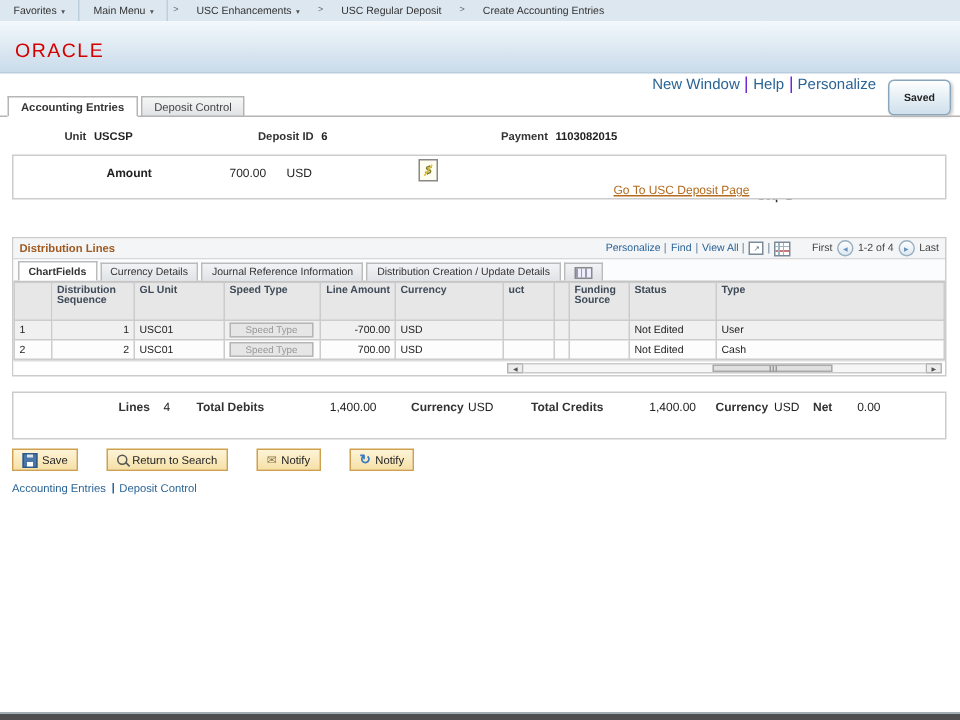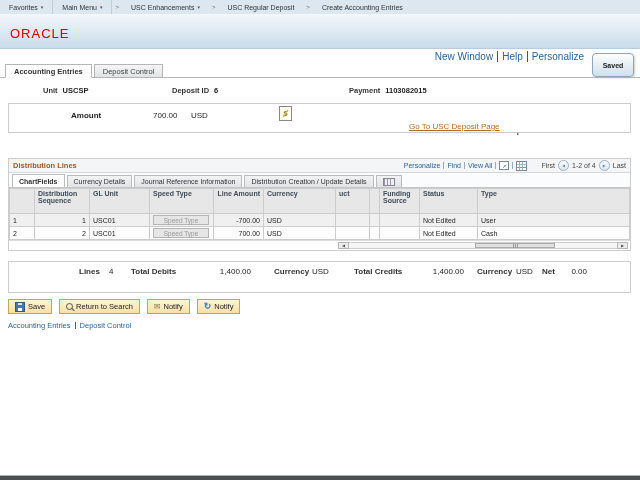--- a/index.html
+++ b/index.html
@@ -123,21 +123,21 @@
   .grip{width:1px;height:4px;background:#999;box-shadow:2px 0 #999,4px 0 #999;margin-right:4px;}
 
   
   .total-box{top:261px;height:32px;}
   .total-row{position:relative;height:18px;}
   .tspan{position:absolute;top:5px;}
   .tb{font-weight:bold;color:#333;}
   .tnum{text-align:right;}
 
   
-  .btnrow{position:absolute;top:299px;left:8px;display:flex;gap:7px;justify-content:center;}
+  .btnrow{position:absolute;top:299px;left:8px;display:flex;gap:19px;justify-content:center;}
   .psbtn{height:13px;background:linear-gradient(#fdf4d8,#f6e0a6);border:1px solid #cfa14e;display:flex;
          align-items:center;gap:3px;padding:0 6px;font-size:7.5px;color:#222;cursor:pointer;}
   .icon-save{width:8px;height:8px;background:#4a76a8;border:1px solid #2f5a86;position:relative;}
   .icon-save::before{content:"";position:absolute;left:2px;right:2px;top:0;height:2px;background:#d9e4ef;}
   .icon-save::after{content:"";position:absolute;left:2px;right:2px;bottom:0;height:3px;background:#fff;}
   .icon-notify{font-size:8px;color:#8a7a4a;line-height:8px;}
   .icon-refresh{font-size:9px;color:#3a7ac0;line-height:9px;font-weight:bold;}
   .footer-links{position:absolute;top:321px;left:8px;display:flex;align-items:center;font-size:7.5px;color:#2a6496;}
   .fl-pipe{border-left:1px solid #2a6496;height:7px;margin:0 4px;}
   .fl-item{cursor:pointer;}
@@ -189,21 +189,21 @@
     <div class="mtab inactive">Deposit Control</div>
   </div>
   <div class="tabline"></div>
 
   <div class="fld" style="left:43px;">
     <b>Unit</b><span>USCSP</span>
   </div>
   <div class="fld" style="left:172px;">
     <b>Deposit ID</b><span>6</span>
   </div>
-  <div class="fld" style="left:349px;">
+  <div class="fld" style="left:334px;">
     <b>Payment</b><span>1103082015</span>
   </div>
   <div class="fld" style="left:505px;margin-top:40px;">
     <b>Seq</b><span>1</span>
   </div>
 
   <div class="groupbox amount-box">
     <span class="amount-label">Amount</span>
     <span class="amount-val">700.00</span>
     <span class="amount-cur">USD</span>

